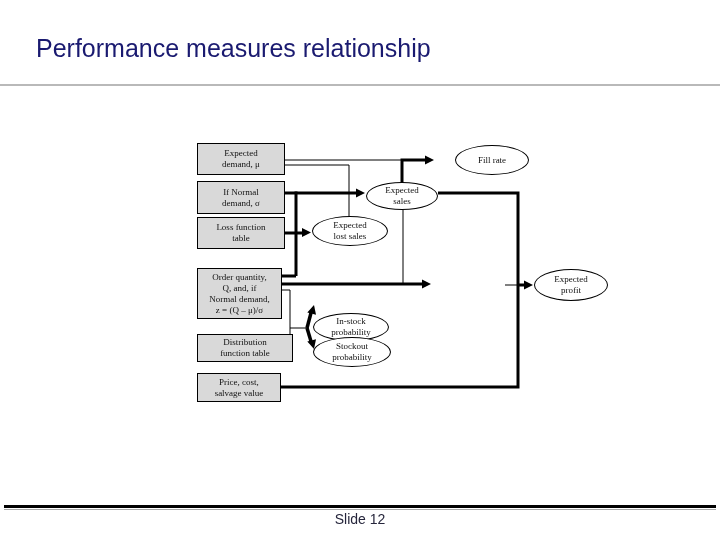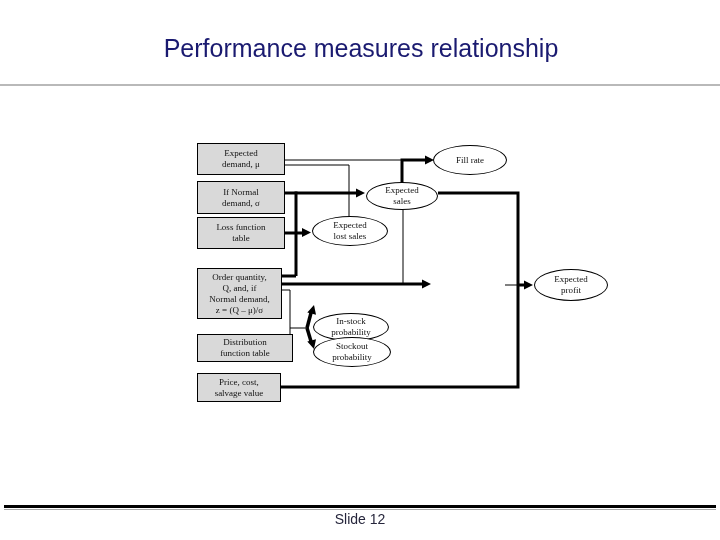--- a/index.html
+++ b/index.html
@@ -3,21 +3,21 @@
 <meta charset="utf-8">
 <style>
   html,body{margin:0;padding:0;}
   body{
     width:720px;height:540px;position:relative;background:#ffffff;
     font-family:"Liberation Sans",sans-serif;overflow:hidden;
   }
   .slide-title{
     position:absolute;left:36px;top:34px;width:650px;
     font-family:"Liberation Sans",sans-serif;
-    font-size:25px;font-weight:400;color:#1a1a70;letter-spacing:0px;text-align:center;
+    font-size:25px;font-weight:400;color:#1a1a70;letter-spacing:0px;
   }
   .title-sep{
     position:absolute;left:0;top:84px;width:720px;height:2px;background:#b9b9b9;
   }
   .diagram{position:absolute;left:0;top:0;width:720px;height:540px;}
   svg.connectors{position:absolute;left:0;top:0;z-index:1;}
   .node{
     position:absolute;z-index:2;display:flex;align-items:center;justify-content:center;
     text-align:center;font-family:"Liberation Serif","DejaVu Serif",serif;
     font-size:9px;line-height:11px;color:#111111;
@@ -109,21 +109,21 @@
   </div>
   <div class="node nbox" style="left:197px;top:334px;width:96px;height:28px;">
     <span class="lbl">Distribution
 function table</span>
   </div>
   <div class="node nbox" style="left:197px;top:373px;width:84px;height:29px;">
     <span class="lbl">Price, cost,
 salvage value</span>
   </div>
 
-  <div class="node nell" style="left:433px;top:145px;width:74px;height:30px;text-align:right;">
+  <div class="node nell" style="left:455px;top:145px;width:74px;height:30px;text-align:right;">
     <span class="lbl">Fill rate</span>
   </div>
   <div class="node nell" style="left:366px;top:182px;width:72px;height:28px;">
     <span class="lbl">Expected
 sales</span>
   </div>
   <div class="node nell" style="left:312px;top:216px;width:76px;height:30px;">
     <span class="lbl">Expected
 lost sales</span>
   </div>

